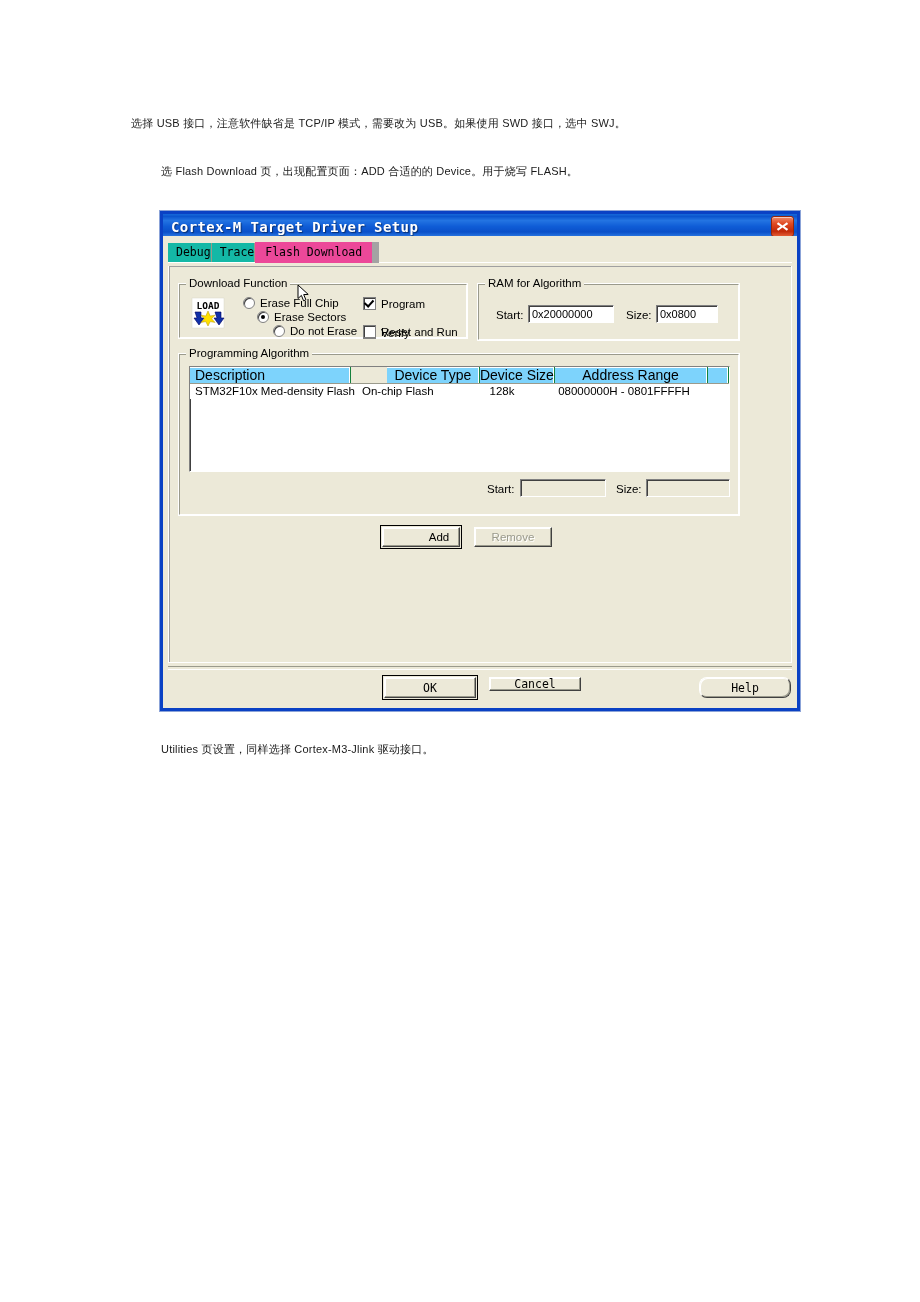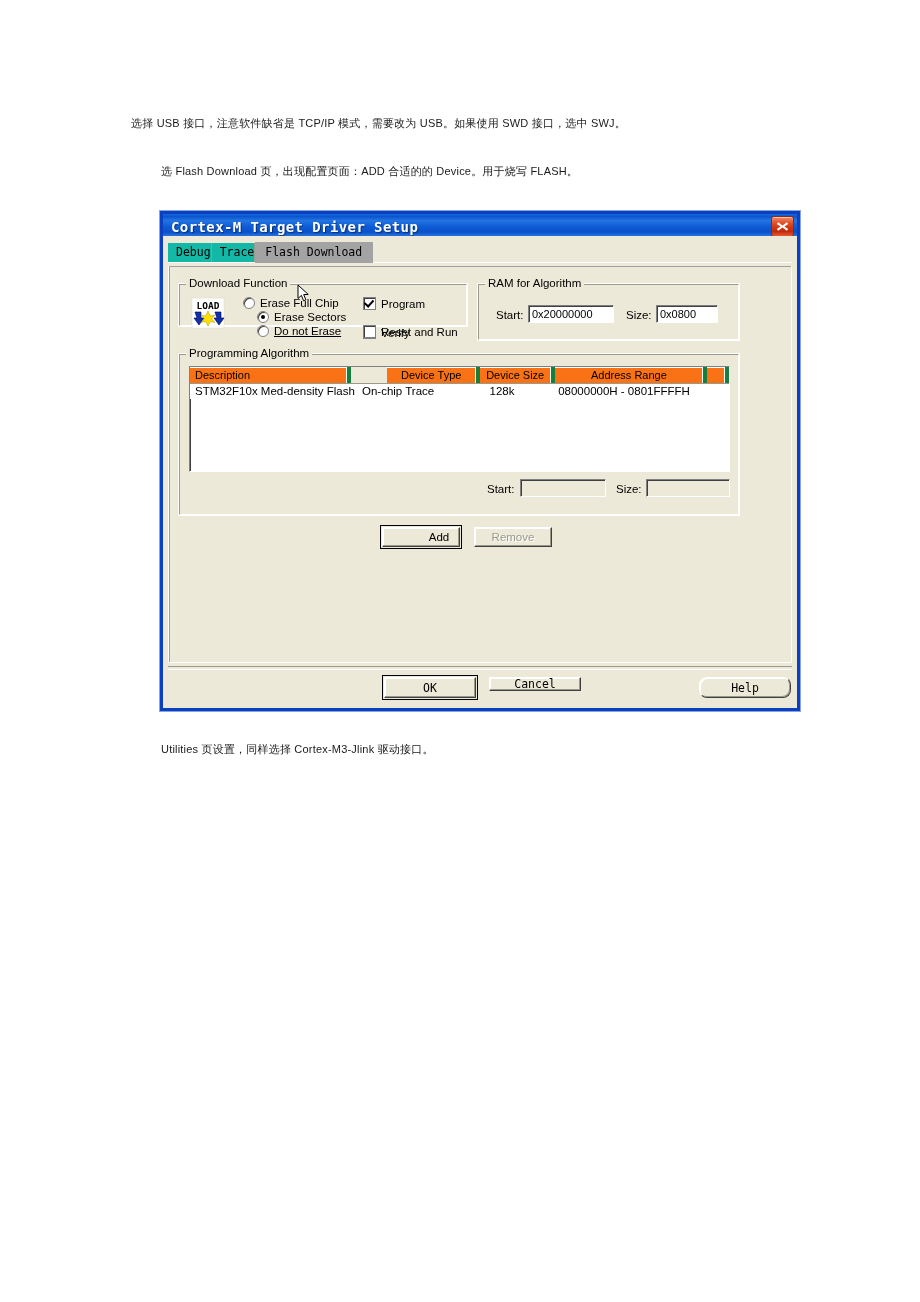--- a/index.html
+++ b/index.html
@@ -104,22 +104,22 @@
     font-size: 11.5px;
     padding: 2px 0 3px 8px;
     color: #000;
     background: #14b8a6;
     border-right: 1px solid #9a9a88;
     position: relative;
     cursor: pointer;
     white-space: nowrap;
   }
   .tab.active {
-    background: #a3a3a3;
-    border-right: 1px solid #a3a3a3;
+    background: #ec4899;
+    border-right: 7px solid #a3a3a3;
     padding: 3px 10px 4px 10px;
     margin-bottom: -1px;
     z-index: 3;
   }
 
   #tabpage {
     position: absolute;
     left: 5px;
     right: 5px;
     top: 30px;
@@ -151,21 +151,21 @@
     top: -7px;
     left: 7px;
     background: #ECE9D8;
     padding: 0 3px;
     font-size: 11.5px;
     color: #000;
     white-space: nowrap;
     z-index: 2;
   }
 
-  #grp-download { left: 9px;  top: 17px;  width: 290px; height: 44px; }
+  #grp-download { left: 9px;  top: 17px;  width: 290px; height: 56px; }
   #grp-ram      { left: 308px; top: 17px; width: 263px; height: 58px; }
   #grp-prog     { left: 9px;  top: 87px;  width: 562px; height: 163px; }
 
   
   #load-icon {
     position: absolute;
     left: 12px;
     top: 13px;
     width: 34px;
     height: 32px;
@@ -262,30 +262,30 @@
     overflow: hidden;
   }
   #algo-head {
     display: flex;
     height: 17px;
     background: #ECE9D8;
     border-bottom: 1px solid #9a9a8c;
     box-sizing: border-box;
   }
   #algo-head .hcell {
-    font-size: 11px;
+    font-size: 14px;
     line-height: 16px;
     color: #000;
-    border-right: 4px solid #15803d;
+    border-right: 1px solid #15803d;
     box-shadow: inset -1px 0 0 #ffffff, inset 0 1px 0 #ffffff;
     box-sizing: border-box;
     overflow: hidden;
     white-space: nowrap;
     cursor: pointer;
-    background: #f97316;
+    background: #7dd3fc;
   }
   #algo-head .hcell.c0 { width: 172px; padding-left: 5px; text-align: left; }
   #algo-head .hcell.c1 { width: 100px; text-align: center; margin-left: 36px; }
   #algo-head .hcell.c2 { width: 80px;  text-align: center; }
   #algo-head .hcell.c3 { width: 164px; text-align: center; }
   #algo-head .hcell.c4 { width: 23px; }
   #algo-rows { background: #ffffff; }
   .algo-row {
     display: flex;
     height: 15px;
@@ -409,21 +409,21 @@
         </div>
 
         <div class="opt" style="left:64px; top:13px;">
           <span class="radio"></span>
           <span>Erase Full Chip</span>
         </div>
         <div class="opt" style="left:78px; top:27px;">
           <span class="radio on"></span>
           <span>Erase Sectors</span>
         </div>
-        <div class="opt" style="left:78px; top:41px;text-decoration:underline;">
+        <div class="opt" style="left:94px; top:41px;">
           <span class="radio"></span>
           <span>Do not Erase</span>
         </div>
 
         <div class="opt" style="left:184px; top:13px;">
           <span class="cbox on"></span>
           <span>Program</span>
         </div>
         <div class="opt" style="left:184px; top:42px;">
           <span class="cbox on"></span>
@@ -454,21 +454,21 @@
           <div id="algo-head">
             <div class="hcell c0">Description</div>
             <div class="hcell c1">Device Type</div>
             <div class="hcell c2">Device Size</div>
             <div class="hcell c3">Address Range</div>
             <div class="hcell c4"></div>
           </div>
           <div id="algo-rows">
             <div class="algo-row">
               <div class="rcell c0">STM32F10x Med-density Flash</div>
-              <div class="rcell c1">On-chip Trace</div>
+              <div class="rcell c1">On-chip Flash</div>
               <div class="rcell c2">128k</div>
               <div class="rcell c3">08000000H - 0801FFFFH</div>
             </div>
           </div>
         </div>
 
         <div class="fld-label" style="left:308px; top:129px;">Start:</div>
         <div class="textbox disabled" style="left:341px; top:125px; width:86px;"></div>
 
         <div class="fld-label" style="left:437px; top:129px;">Size:</div>

